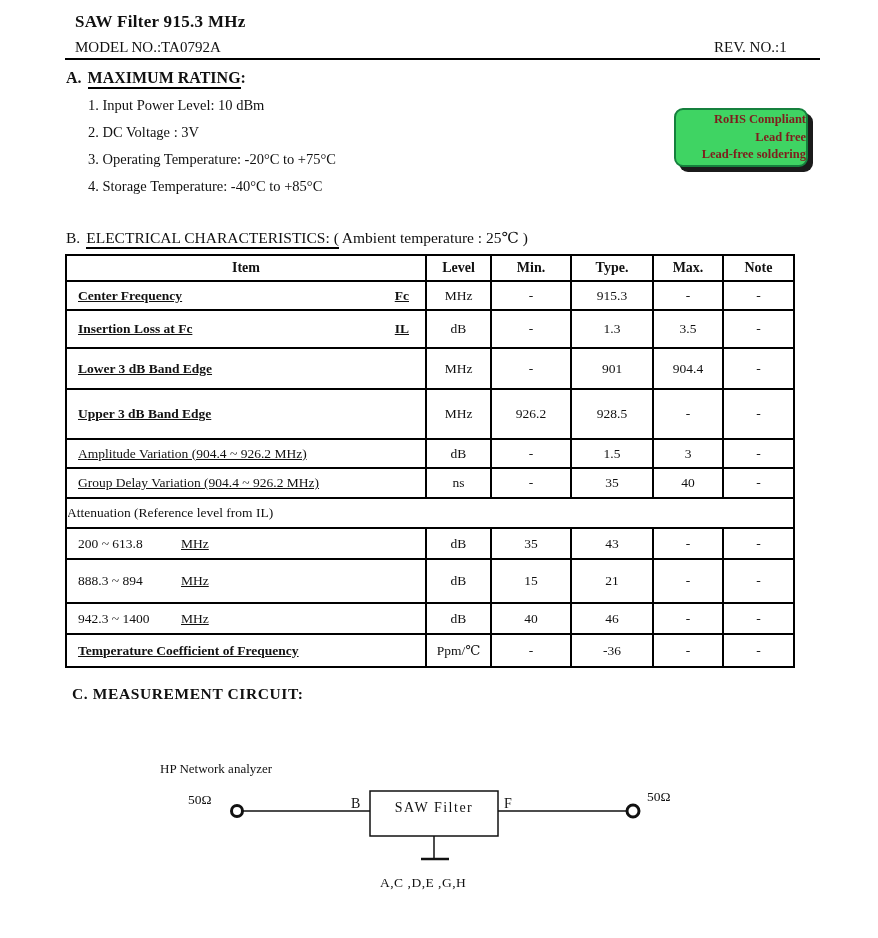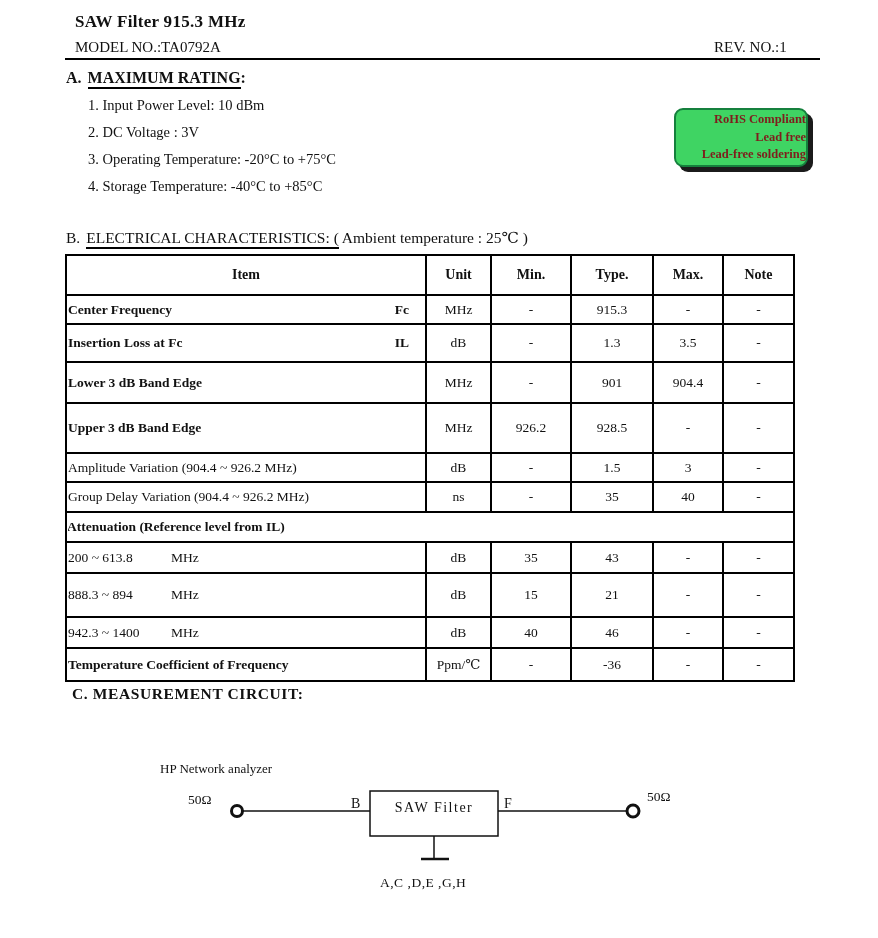--- a/index.html
+++ b/index.html
@@ -63,39 +63,39 @@
     table-layout: fixed;
     width: 728px;
     font-size: 13.5px;
   }
   .char-table th, .char-table td {
     border: 2px solid #000;
     padding: 0;
     overflow: hidden;
     vertical-align: middle;
   }
-  .char-table thead tr { height: 40px; }
+  .char-table thead tr { height: 26px; }
   .char-table tbody tr:nth-child(1)  { height: 29px; }
   .char-table tbody tr:nth-child(2)  { height: 38px; }
   .char-table tbody tr:nth-child(3)  { height: 41px; }
   .char-table tbody tr:nth-child(4)  { height: 50px; }
   .char-table tbody tr:nth-child(5)  { height: 29px; }
   .char-table tbody tr:nth-child(6)  { height: 30px; }
   .char-table tbody tr:nth-child(7)  { height: 30px; }
   .char-table tbody tr:nth-child(8)  { height: 31px; }
   .char-table tbody tr:nth-child(9)  { height: 44px; }
   .char-table tbody tr:nth-child(10) { height: 31px; }
   .char-table tbody tr:nth-child(11) { height: 33px; }
   .char-table th { font-size: 14px; font-weight: bold; text-align: center; }
   .char-table td.num { text-align: center; }
-  .char-table td.item-cell { padding-left: 1px; padding-right: 16px; }
+  .char-table td.item-cell { padding-left: 11px; padding-right: 16px; text-decoration: underline; }
   .item-flex { display: flex; justify-content: space-between; align-items: center; }
   .bold { font-weight: bold; }
   .freq-range { display: inline-block; width: 103px; }
-  .span-row { font-weight: bold; padding-left: 3px; border-radius: 7px; }
+  .span-row { font-weight: normal; padding-left: 3px; border-radius: 7px; }
 
   
   .sec-c-heading { left: 72px; top: 685px; font-size: 15.5px; font-weight: bold; letter-spacing: 0.6px; }
 
   
   .circuit-svg { left: 140px; top: 752px; }
   .circuit-svg text { font-family: "Liberation Serif", "DejaVu Serif", serif; fill: #111; }
 </style>
 </head>
 <body>
@@ -127,21 +127,21 @@
         <col style="width:360px">
           <col style="width:65px">
           <col style="width:80px">
           <col style="width:82px">
           <col style="width:70px">
           <col style="width:71px">
       </colgroup>
       <thead>
         <tr>
           <th>Item</th>
-          <th>Unit</th>
+          <th>Level</th>
           <th>Min.</th>
           <th>Type.</th>
           <th>Max.</th>
           <th>Note</th>
         </tr>
       </thead>
       <tbody>
         <tr>
           <td class="item-cell">
               <span class="item-flex">

